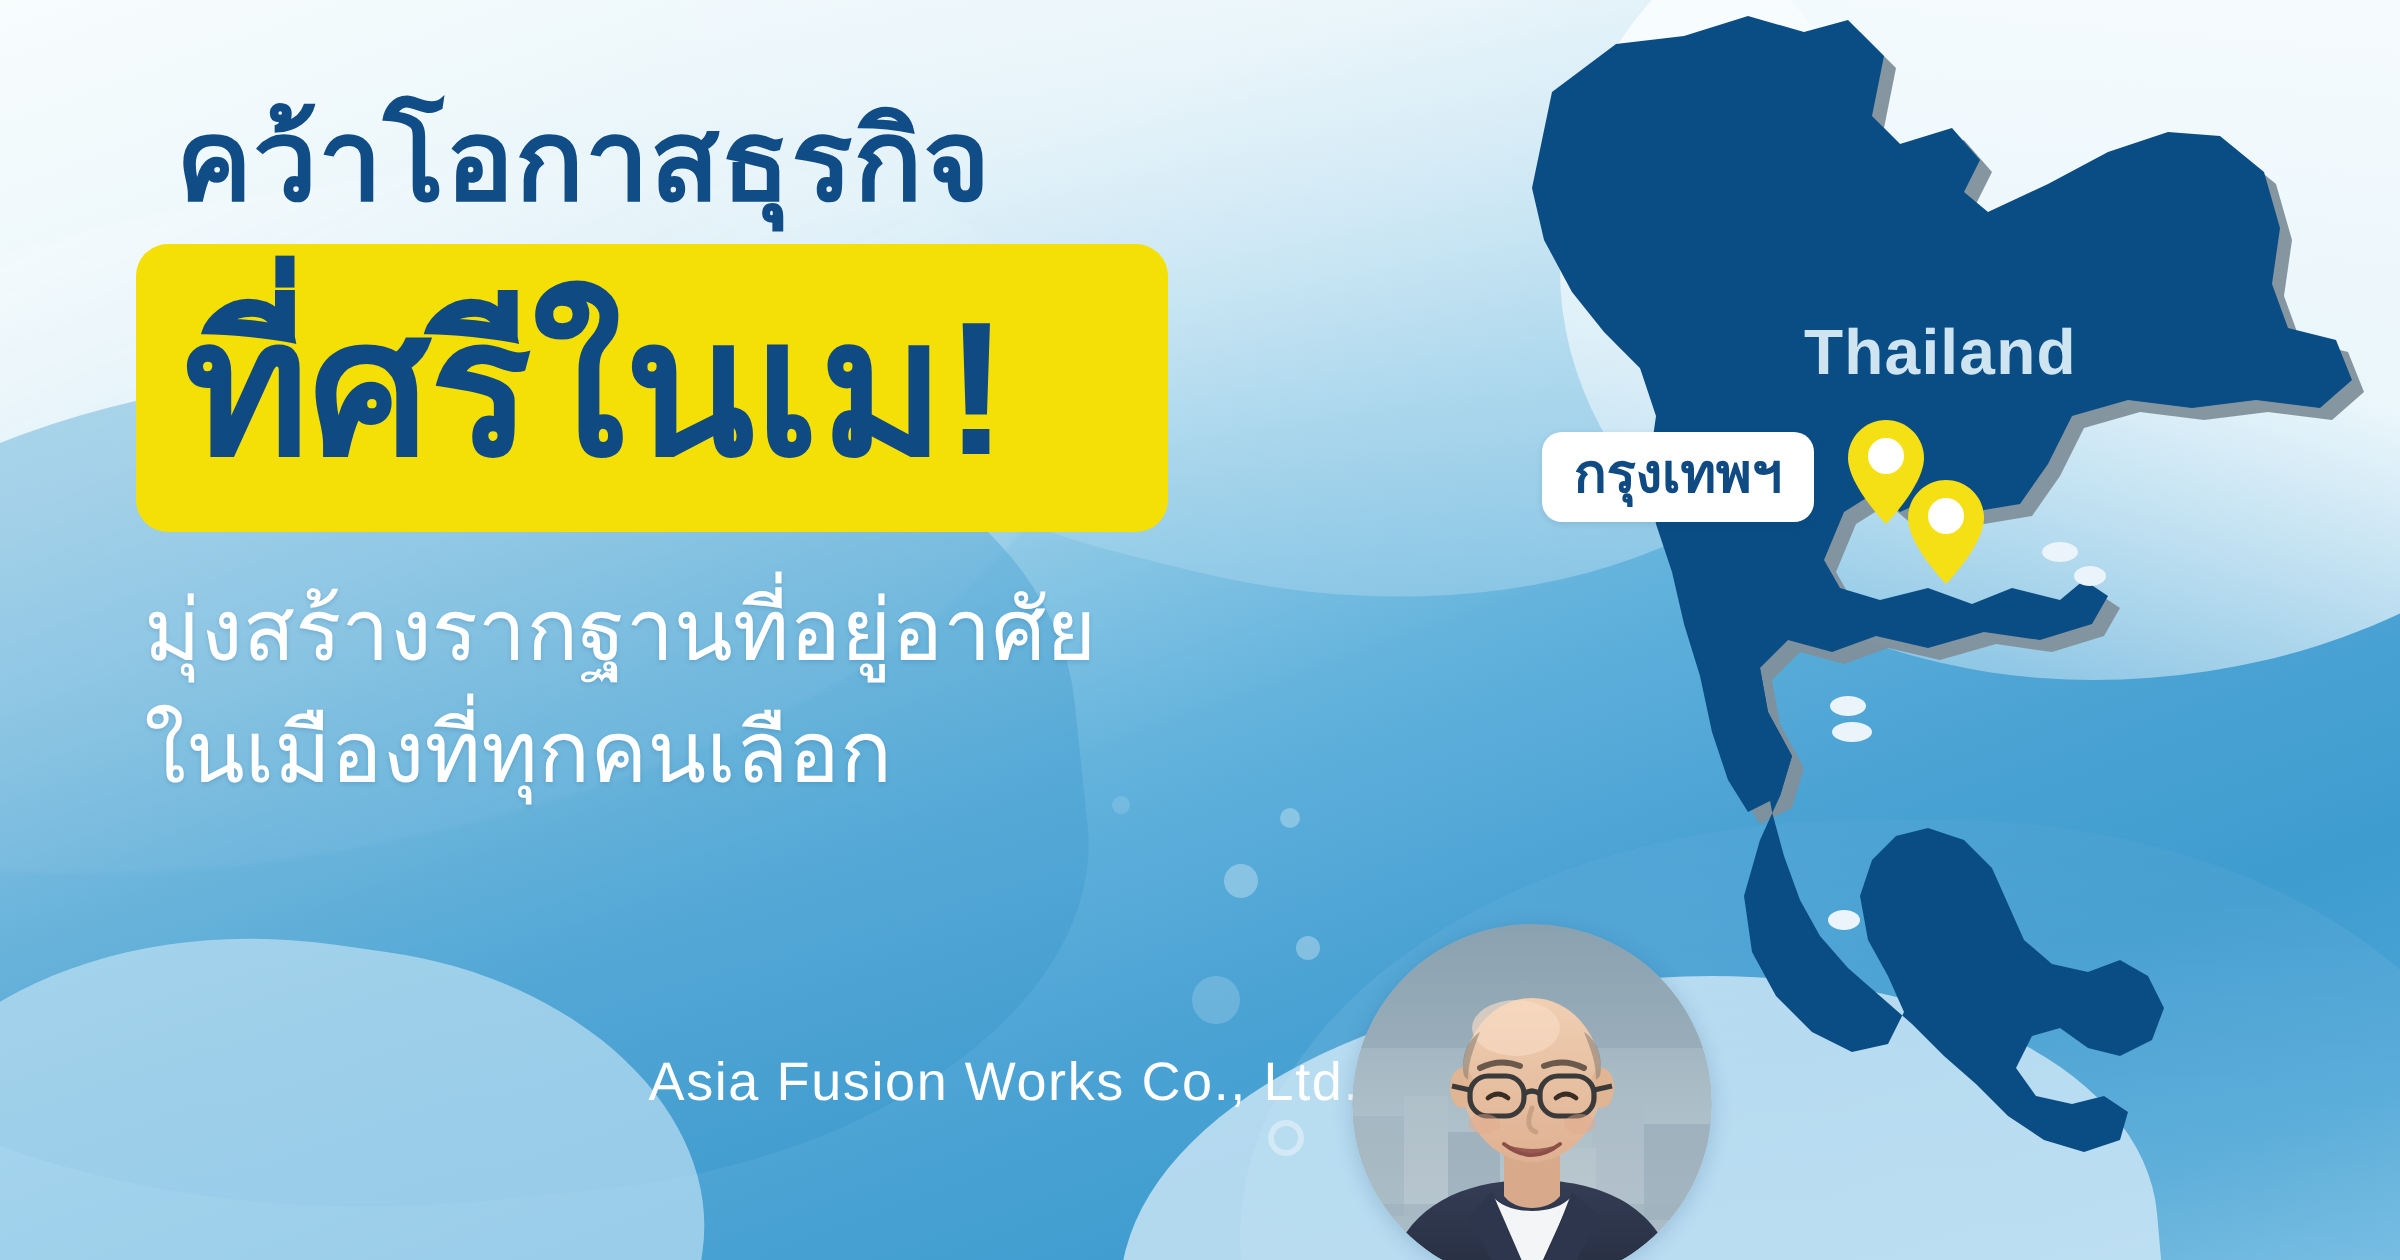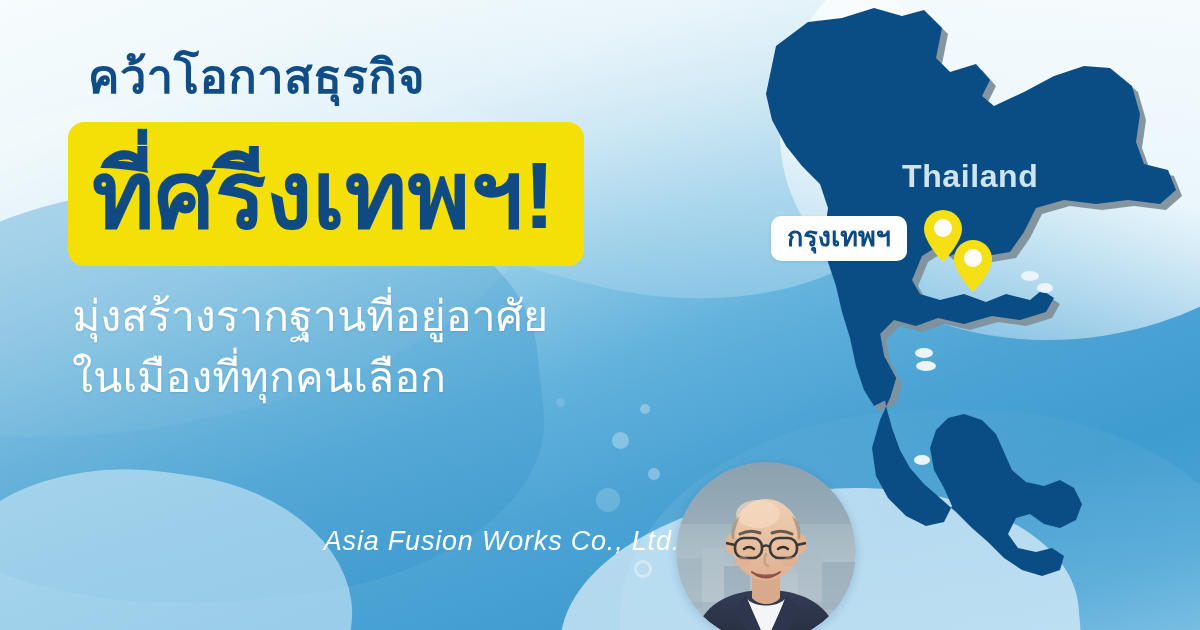--- a/index.html
+++ b/index.html
@@ -88,21 +88,21 @@
   .bub { position:absolute; border-radius:50%; background:rgba(255,255,255,0.30); }
   .bub.ring { background:transparent; border:3px solid rgba(255,255,255,0.38); }
 
   
   .content {
     position:absolute; left:0; top:0; width:700px; height:630px;
     z-index:6;
   }
   .headline-top {
     position:absolute; left:88px; top:52px;
-    font-size:47px; font-weight:700; color:#104c86;
+    font-size:57px; font-weight:700; color:#104c86;
     letter-spacing:.5px; line-height:1.05;
     white-space:nowrap;
   }
   .highlight-box {
     position:absolute; left:68px; top:122px;
     width:516px; height:144px;
     background:#f4e006;
     border-radius:16px;
   }
   .highlight-text {
@@ -118,21 +118,20 @@
     font-size:43px; font-weight:400;
     line-height:1.42;
     text-shadow:0 1px 2px rgba(20,80,130,0.18);
   }
   .body-lines div { white-space:nowrap; }
   .signature {
     position:absolute; left:60px; top:522px; width:620px;
     text-align:right; color:#ffffff;
     font-size:27px; font-weight:400; line-height:1.42;
     letter-spacing:.8px;
-    font-style:italic;
   }
   .signature .name { letter-spacing:1.4px; }
 
   
   .map-wrap {
     position:absolute; right:0; top:0; width:470px; height:630px;
     z-index:5;
   }
   .map-wrap svg { position:absolute; inset:0; width:100%; height:100%; }
 
@@ -257,21 +256,21 @@
         <path d="M19 0C8.5 0 0 8.5 0 19c0 13.5 19 33 19 33s19-19.5 19-33C38 8.5 29.5 0 19 0z" fill="#f5e016"></path>
         <circle cx="19" cy="18" r="9" fill="#ffffff"></circle>
       </svg>
     </div>
   </div>
 
   <div class="content">
     <div class="headline-top">คว้าโอกาสธุรกิจ</div>
 
     <div class="highlight-box"></div>
-    <div class="highlight-text">ที่ศรีงเทพฯ!</div>
+    <div class="highlight-text">ที่ศรีในเม!</div>
 
     <div class="body-lines">
       <div>มุ่งสร้างรากฐานที่อยู่อาศัย</div>
       <div>ในเมืองที่ทุกคนเลือก</div>
     </div>
 
     <div class="signature">
       <div>Asia Fusion Works Co., Ltd.</div>
     </div>
   </div>

